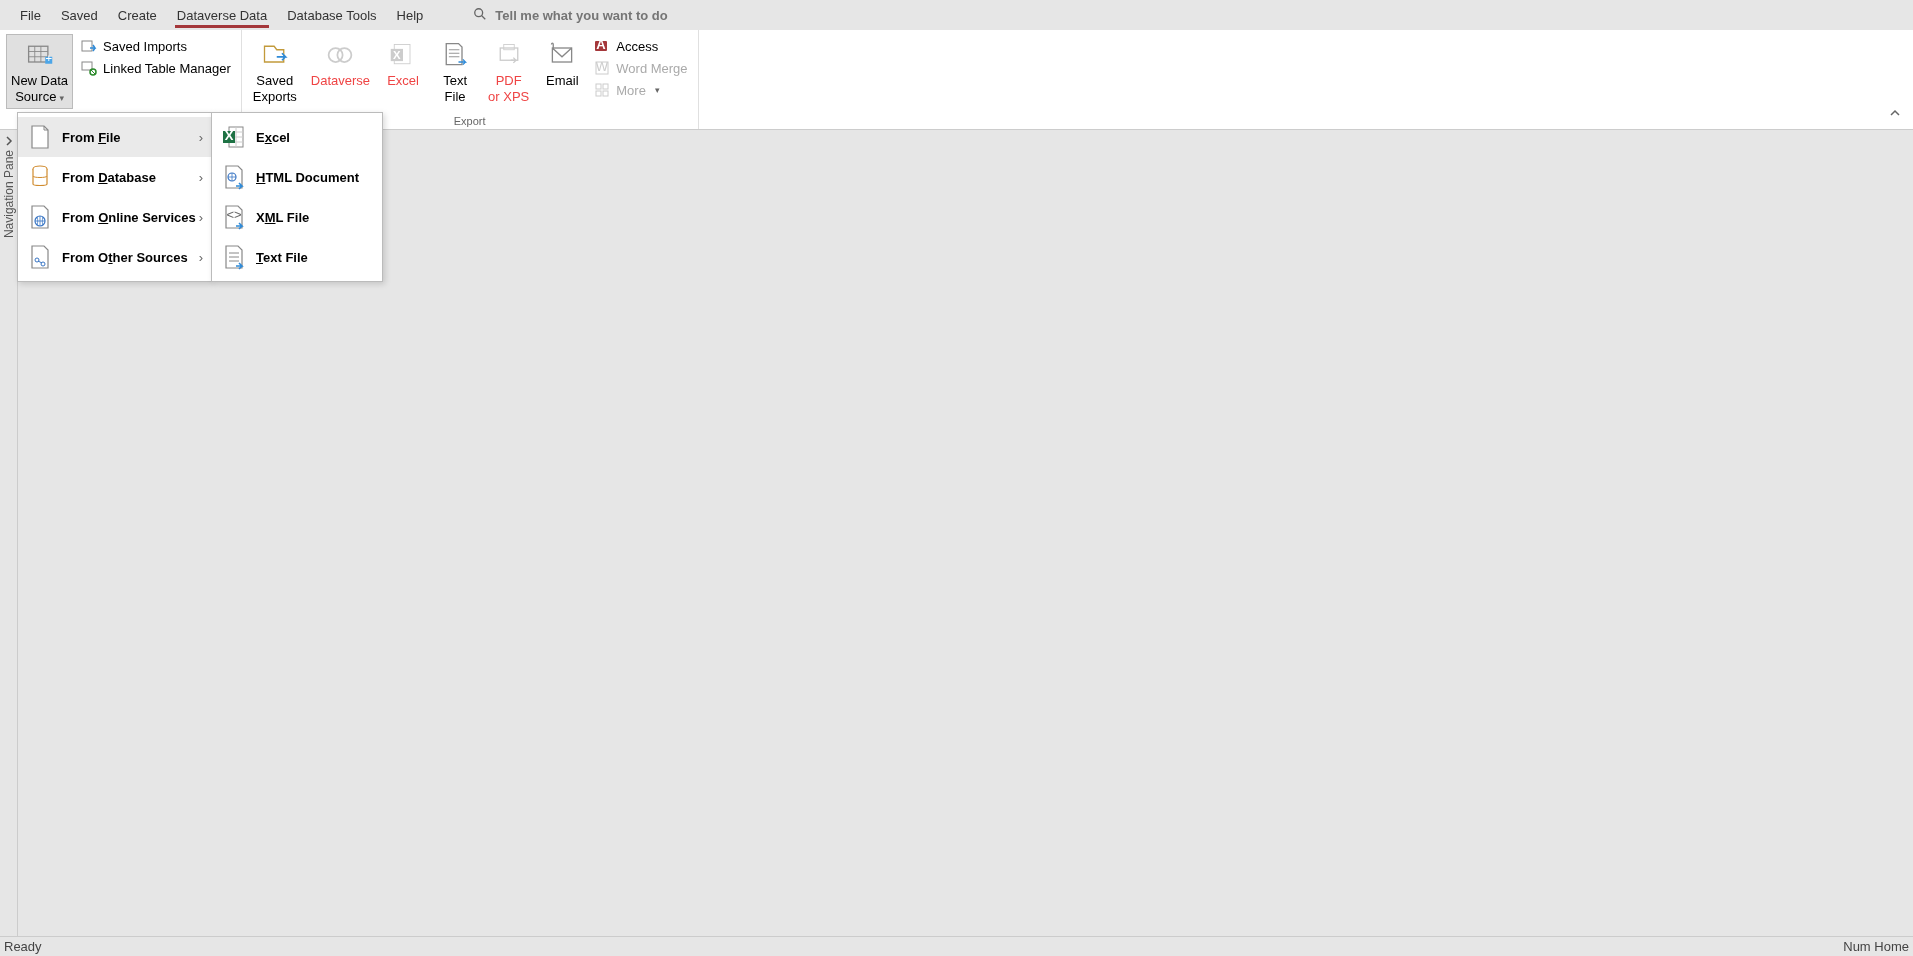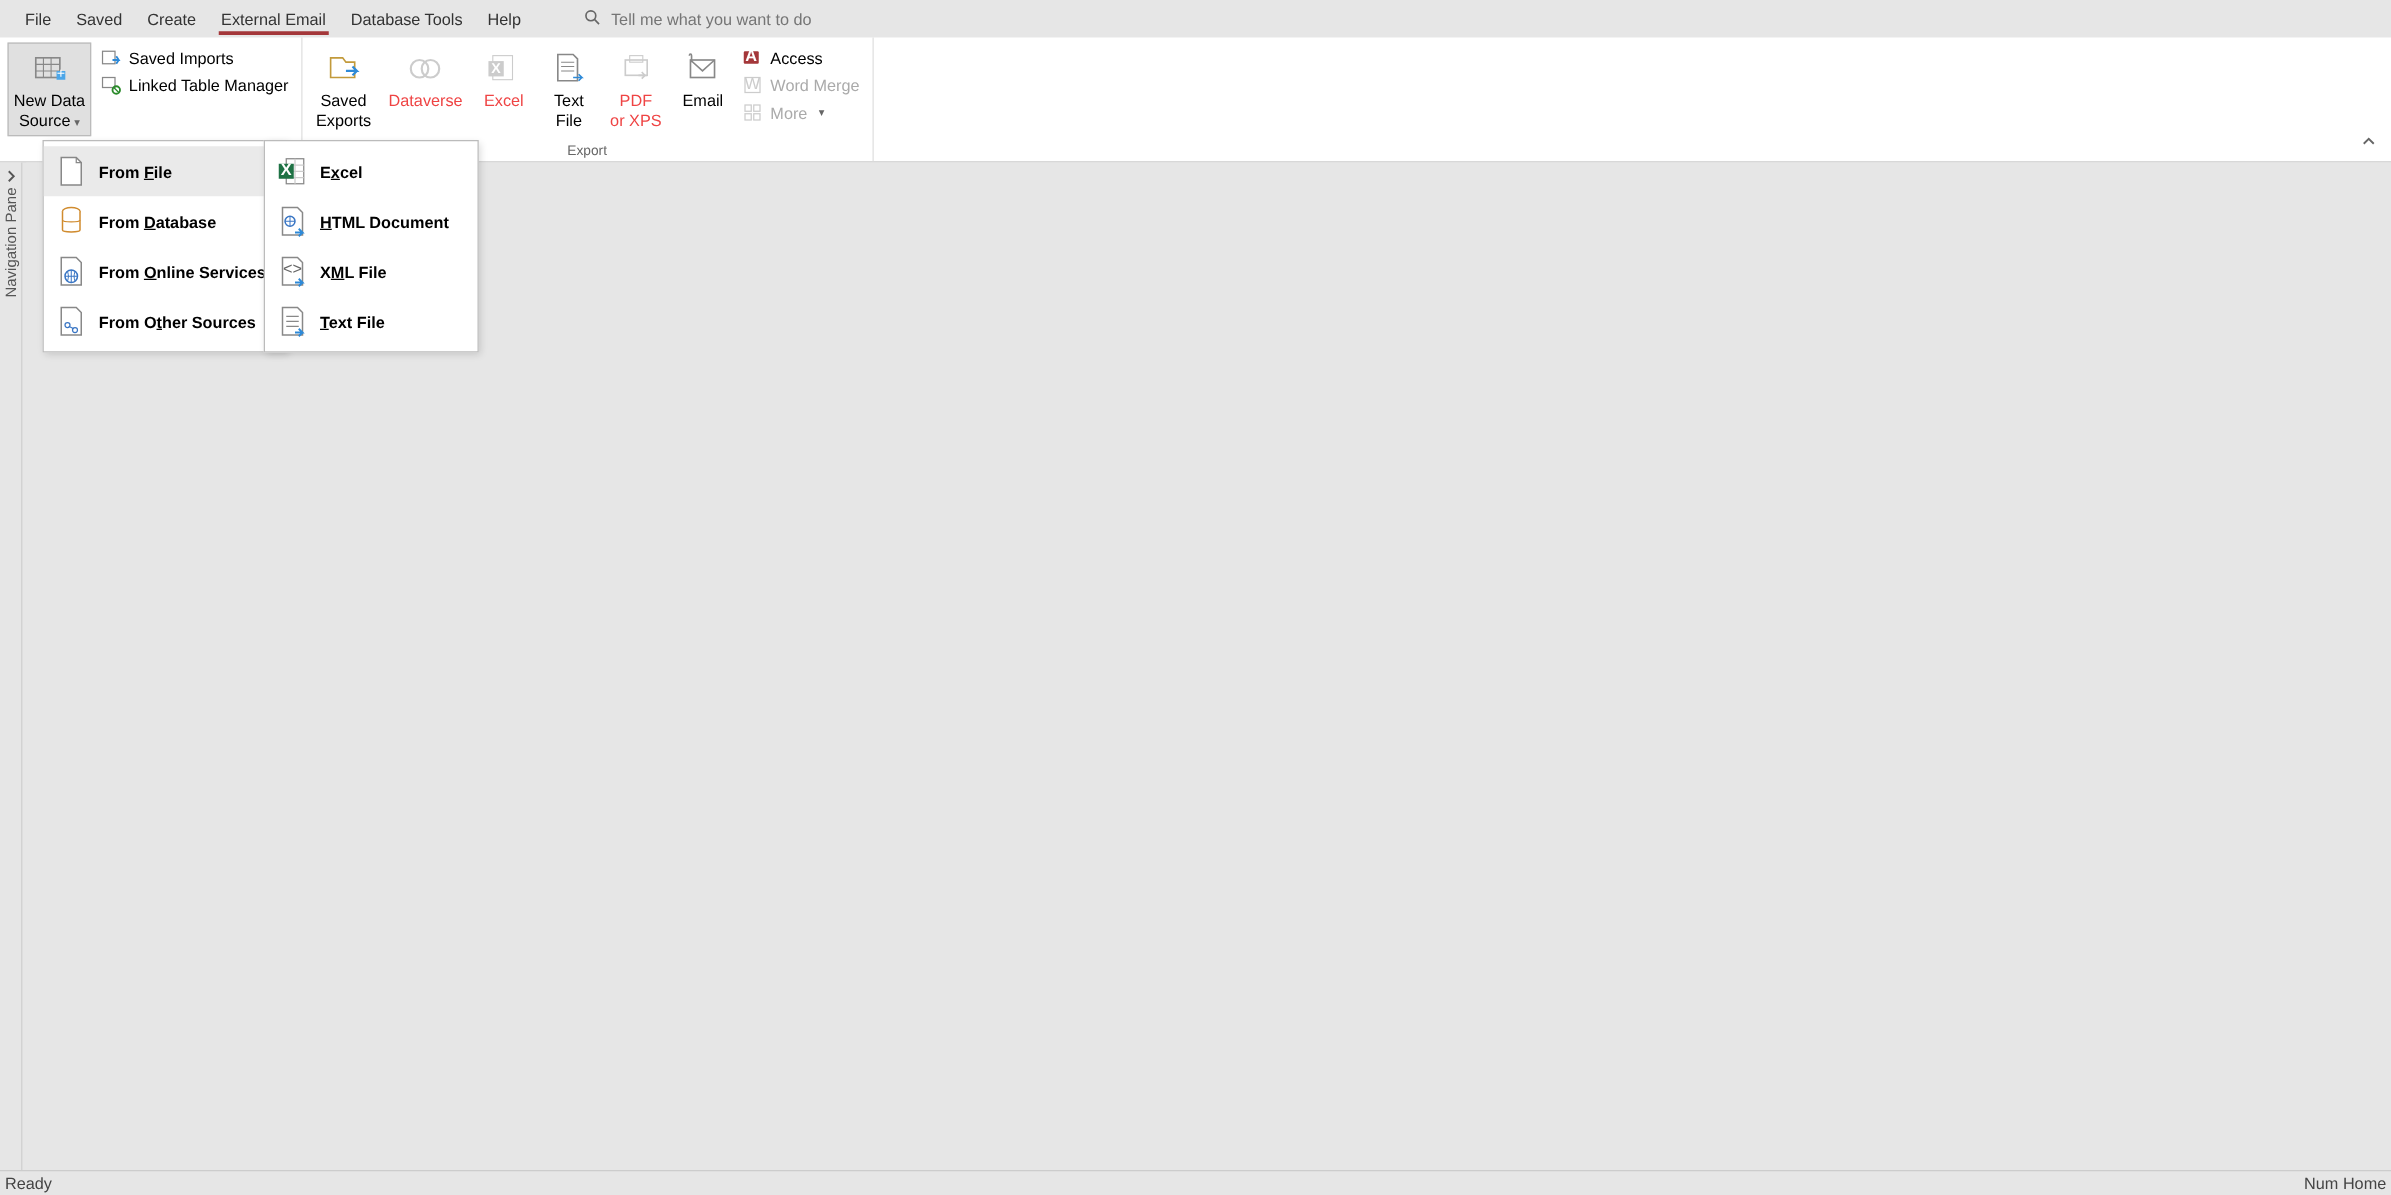--- a/index.html
+++ b/index.html
@@ -46,20 +46,21 @@
       align-items: center;
       margin-left: 40px;
       gap: 8px;
     }
     .tell-me-input {
       border: none;
       background: transparent;
       outline: none;
       width: 300px;
       color: #000000;
+      font-weight: bold;
     }
     .ribbon {
       background: #fff;
       height: 100px;
       display: flex;
       border-bottom: 1px solid #ccc;
       position: relative;
     }
     .ribbon-group {
       display: flex;
@@ -197,21 +198,21 @@
     }
     .dropdown-menu {
       position: absolute;
       background: #fff;
       border: 1px solid #bbb;
       box-shadow: 2px 2px 6px rgba(0,0,0,0.15);
       padding: 4px 0;
       z-index: 100;
     }
     .dropdown-menu.level1 {
-      left: 34px;
+      left: 17px;
       top: 112px;
       width: 195px;
     }
     .dropdown-menu.level2 {
       left: 211px;
       top: 112px;
       width: 172px;
     }
     .menu-item {
       display: flex;
@@ -249,21 +250,21 @@
       margin-left: 3px;
     }
   </style>
 </head>
 <body>
 
 <div class="menubar">
   <div class="menu-tab">File</div>
   <div class="menu-tab">Saved</div>
   <div class="menu-tab">Create</div>
-  <div class="menu-tab active">External Email</div>
+  <div class="menu-tab active">Dataverse Data</div>
   <div class="menu-tab">Database Tools</div>
   <div class="menu-tab">Help</div>
   <div class="tell-me-container">
     <span>
       <svg width="14" height="14" viewBox="0 0 16 16">
           <circle cx="6.5" cy="6.5" r="4.5" fill="none" stroke="#666" stroke-width="1.5"></circle>
           <line x1="10" y1="10" x2="14" y2="14" stroke="#666" stroke-width="1.5"></line>
         </svg>
     </span>
     <input class="tell-me-input" placeholder="Tell me what you want to do" style="">

